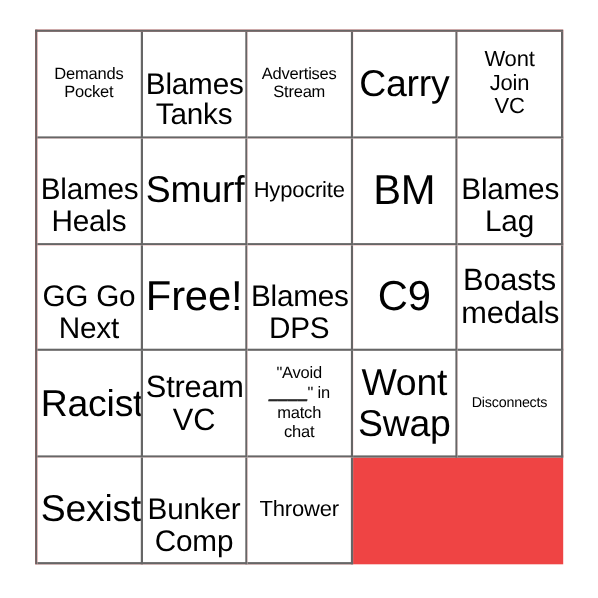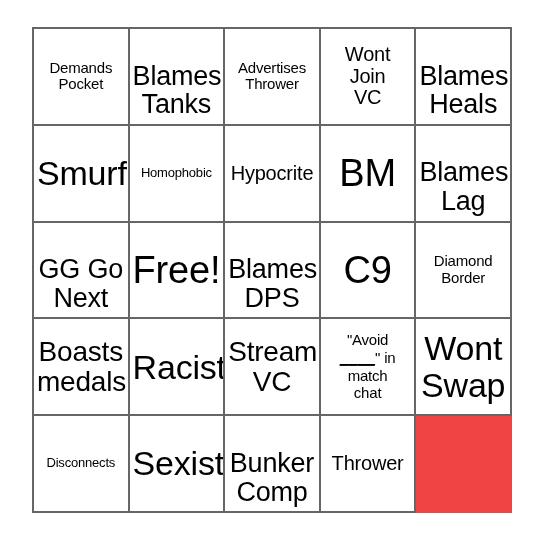--- a/index.html
+++ b/index.html
@@ -78,36 +78,36 @@
     <div class="cell">
       <span class="cell-text fs-sm">Demands
 Pocket</span>
     </div>
     <div class="cell">
       <span class="cell-text fs-lg">Blames
 Tanks</span>
     </div>
     <div class="cell">
       <span class="cell-text fs-sm">Advertises
-Thrower</span>
+Stream</span>
+    </div>
+    <div class="cell">
+      <span class="cell-text fs-xxl">Carry</span>
     </div>
     <div class="cell">
       <span class="cell-text fs-md">Wont
 Join
 VC</span>
     </div>
     <div class="cell">
       <span class="cell-text fs-lg">Blames
 Heals</span>
     </div>
     <div class="cell">
       <span class="cell-text fs-xxl">Smurf</span>
-    </div>
-    <div class="cell">
-      <span class="cell-text fs-xs">Homophobic</span>
     </div>
     <div class="cell">
       <span class="cell-text fs-md">Hypocrite</span>
     </div>
     <div class="cell">
       <span class="cell-text fs-huge">BM</span>
     </div>
     <div class="cell">
       <span class="cell-text fs-lg">Blames
 Lag</span>
@@ -118,24 +118,20 @@
     </div>
     <div class="cell">
       <span class="cell-text fs-huge">Free!</span>
     </div>
     <div class="cell">
       <span class="cell-text fs-lg">Blames
 DPS</span>
     </div>
     <div class="cell">
       <span class="cell-text fs-huge">C9</span>
-    </div>
-    <div class="cell">
-      <span class="cell-text fs-sm">Diamond
-Border</span>
     </div>
     <div class="cell">
       <span class="cell-text fs-xl">Boasts
 medals</span>
     </div>
     <div class="cell">
       <span class="cell-text fs-xxl">Racist</span>
     </div>
     <div class="cell">
       <span class="cell-text fs-xl">Stream

